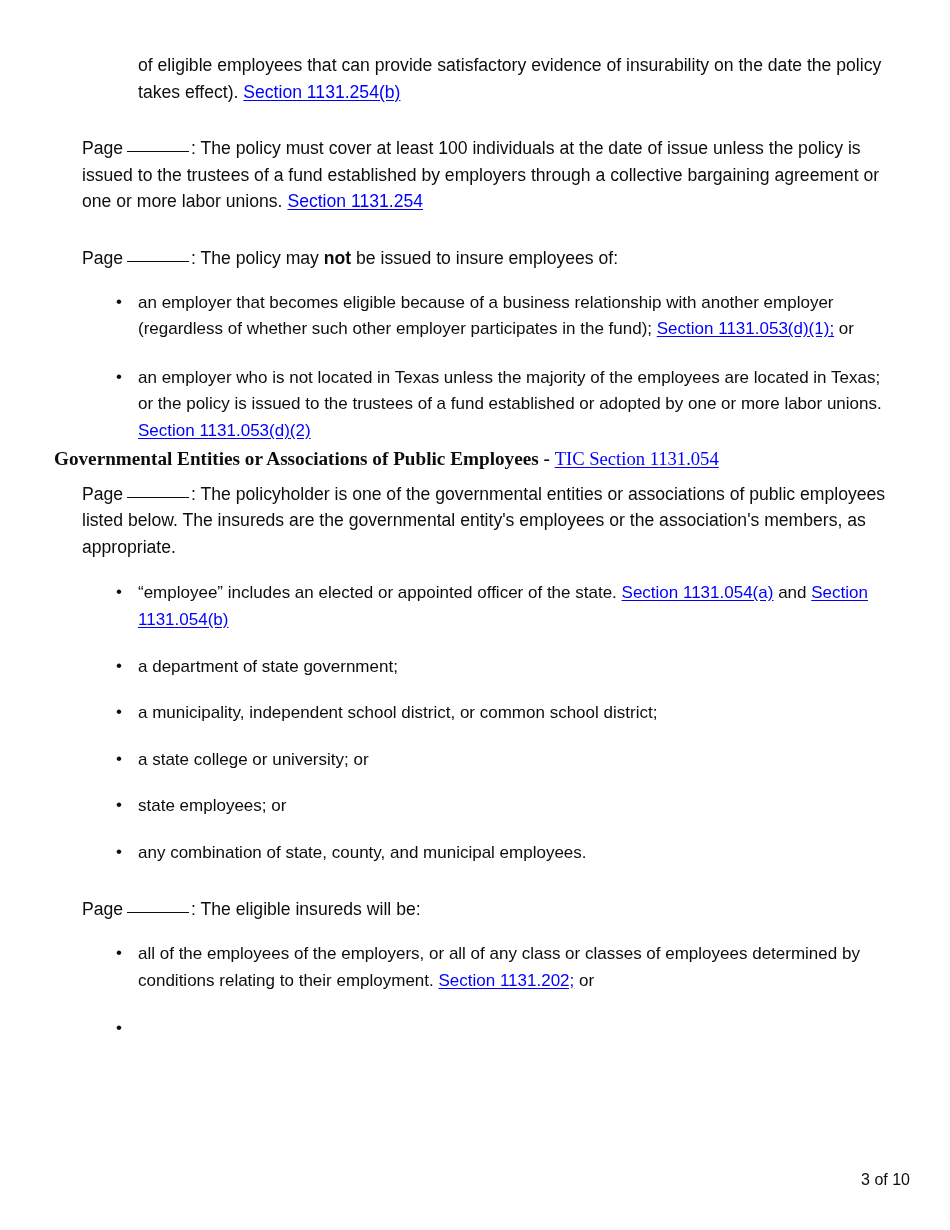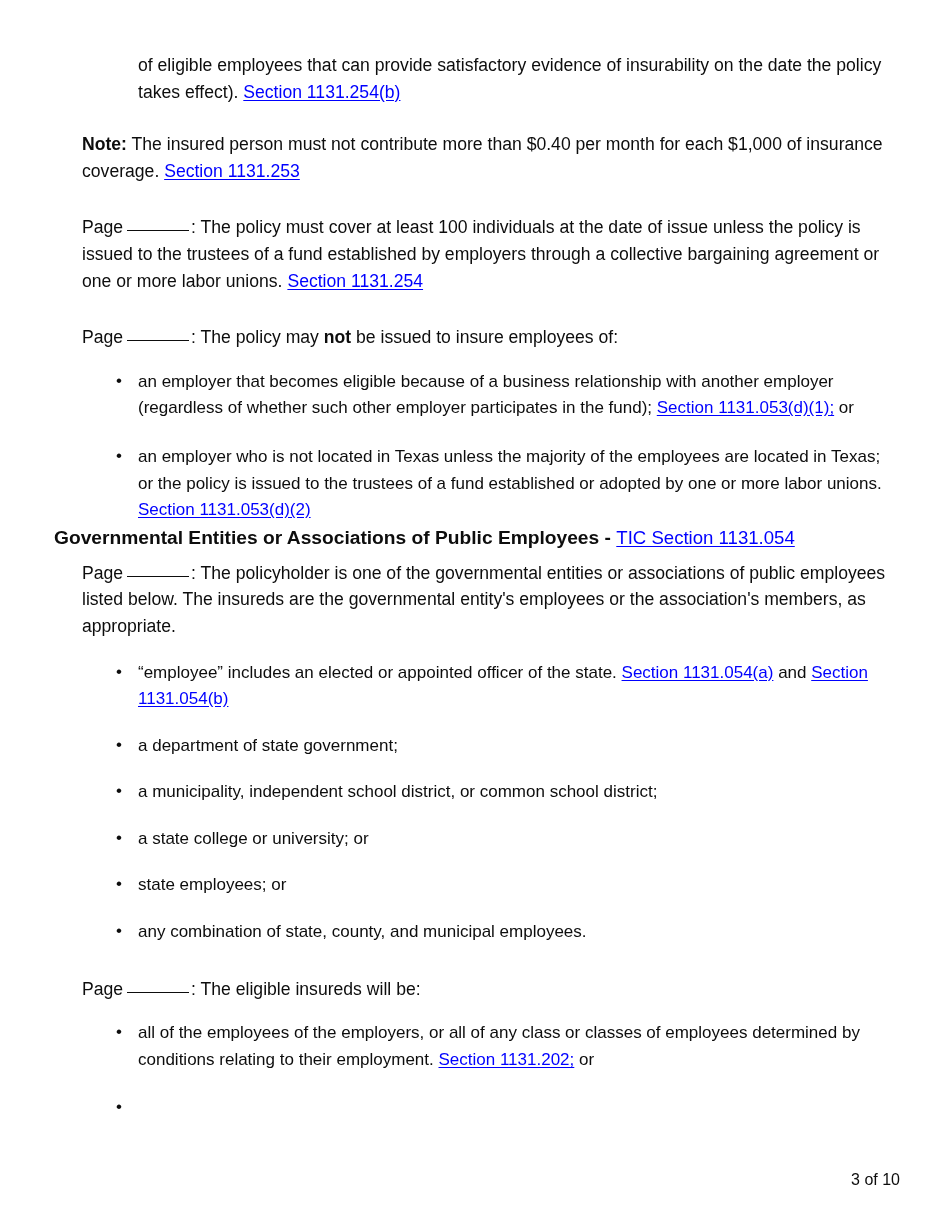--- a/index.html
+++ b/index.html
@@ -40,21 +40,21 @@
   }
 
   
   .cont-indent {
     margin-left: 84px;   
   }
 
   .gap-sm  { margin-top: 8px; }
   .gap-md  { margin-top: 26px; }
   .gap-lg  { margin-top: 30px; }
-  .gap-xl  { margin-top: 40px; }
+  .gap-xl  { margin-top: 40px; font-family: Liberation Serif, serif; }
 
   
   .heading {
     font-size: 19.2px;
     line-height: 28px;
     font-weight: bold;
     margin: 0;
     color: #0d0d0d;
   }
   .heading .dash {
@@ -109,40 +109,37 @@
   }
 
   
   .bullets.tight > li { margin-top: 20px; }
 
   b, strong { font-weight: bold; }
 
   
   .footer {
     position: absolute;
-    right: 50px;
+    right: 40px;
     bottom: 40px;
     font-size: 16px;
     line-height: 20px;
     color: #0d0d0d;
     font-family: "Liberation Sans", sans-serif;
   }
 </style>
 </head>
 <body>
 
 <div class="page">
 
   <p class="para cont-indent">
     <span>of eligible employees that can provide satisfactory evidence of insurability on the date the policy takes effect). </span><a class="link" href="#">Section 1131.254(b)</a>
   </p>
 
-  <p class="para body-indent gap-md">
-    <b>Note:</b><span> The insured person must not contribute more than $0.40 per month for each $1,000 of insurance coverage. </span><a class="link" href="#">Section 1131.253</a>
-  </p>
 
   <p class="para body-indent gap-lg">
     <span>Page</span><span class="blank"></span><span>: The policy must cover at least 100 individuals at the date of issue unless the policy is issued to the trustees of a fund established by employers through a collective bargaining agreement or one or more labor unions. </span><a class="link" href="#">Section 1131.254</a>
   </p>
 
   <p class="para body-indent gap-lg">
     <span>Page</span><span class="blank"></span><span>: The policy may </span><b>not</b><span> be issued to insure employees of:</span>
   </p>
 
   <ul class="bullets">

